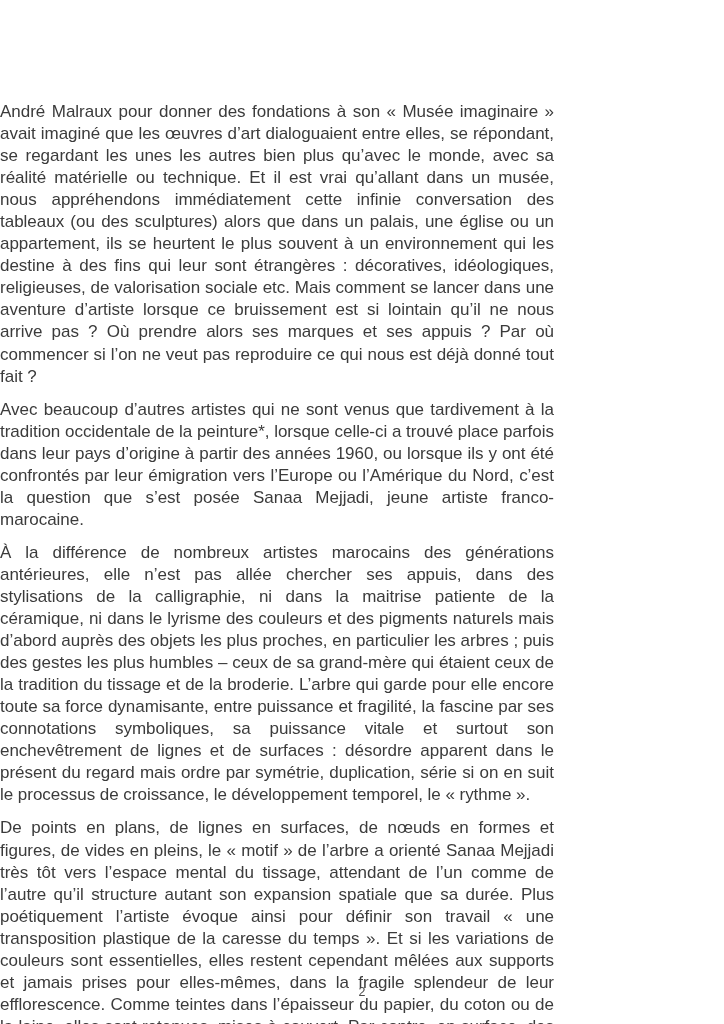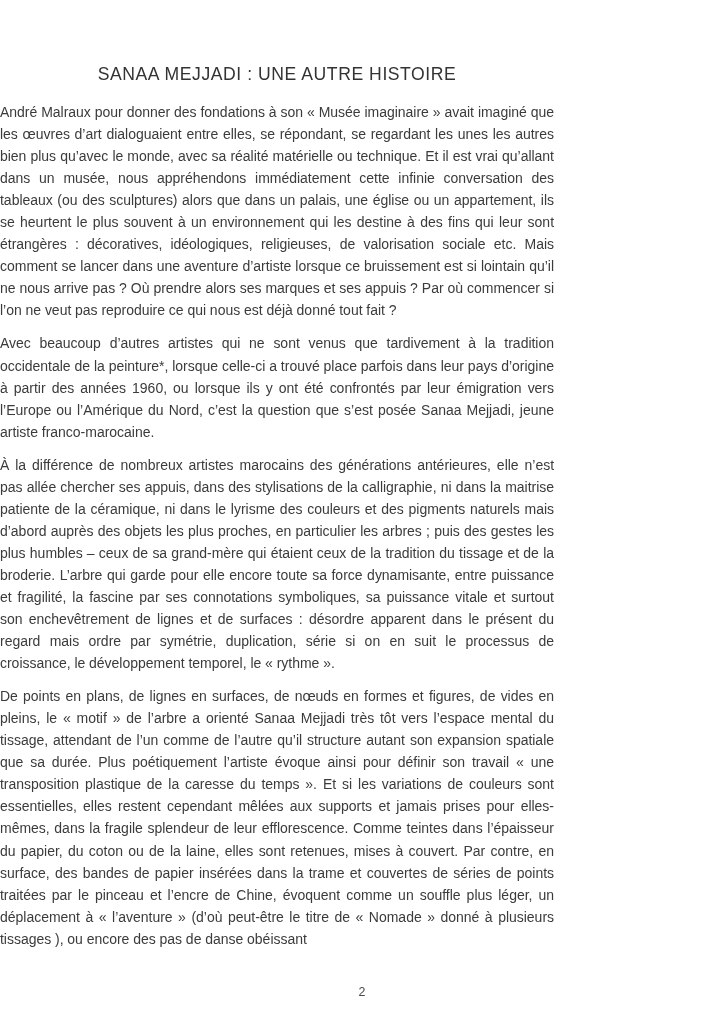--- a/index.html
+++ b/index.html
@@ -40,21 +40,21 @@
   .body-copy {
     position: absolute;
     top: 101px;
     left: 0;
     width: 554px;
   }
 
   .para {
     margin: 0 0 11px 0;
     padding: 0;
-    font-size: 14px;
+    font-size: 17px;
     line-height: 22.05px;
     color: #3b3b3b;
     text-align: justify;
     text-justify: inter-word;
     word-spacing: -0.05px;
     letter-spacing: -0.02px;
     hyphens: none;
   }
 
   .para:last-child {
@@ -70,21 +70,20 @@
     font-size: 12.4px;
     color: #4a4a4a;
     line-height: 1;
   }
 </style>
 </head>
 <body>
 
 <div class="page">
 
-  <h1 class="doc-title">SANAA MEJJADI : UNE AUTRE HISTOIRE</h1>
 
   <div class="body-copy">
 
     <p class="para">André Malraux pour donner des fondations à son « Musée imaginaire » avait imaginé que les œuvres d’art dialoguaient entre elles, se répondant, se regardant les unes les autres bien plus qu’avec le monde, avec sa réalité matérielle ou technique. Et il est vrai qu’allant dans un musée, nous appréhendons immédiatement cette infinie conversation des tableaux (ou des sculptures) alors que dans un palais, une église ou un appartement, ils se heurtent le plus souvent à un environnement qui les destine à des fins qui leur sont étrangères : décoratives, idéologiques, religieuses, de valorisation sociale etc. Mais comment se lancer dans une aventure d’artiste lorsque ce bruissement est si lointain qu’il ne nous arrive pas ? Où prendre alors ses marques et ses appuis ? Par où commencer si l’on ne veut pas reproduire ce qui nous est déjà donné tout fait ?</p>
 
     <p class="para">Avec beaucoup d’autres artistes qui ne sont venus que tardivement à la tradition occidentale de la peinture*, lorsque celle-ci a trouvé place parfois dans leur pays d’origine à partir des années 1960, ou lorsque ils y ont été confrontés par leur émigration vers l’Europe ou l’Amérique du Nord, c’est la question que s’est posée Sanaa Mejjadi, jeune artiste franco-marocaine.</p>
 
     <p class="para">À la différence de nombreux artistes marocains des générations antérieures, elle n’est pas allée chercher ses appuis, dans des stylisations de la calligraphie, ni dans la maitrise patiente de la céramique, ni dans le lyrisme des couleurs et des pigments naturels mais d’abord auprès des objets les plus proches, en particulier les arbres ; puis des gestes les plus humbles – ceux de sa grand-mère qui étaient ceux de la tradition du tissage et de la broderie. L’arbre qui garde pour elle encore toute sa force dynamisante, entre puissance et fragilité, la fascine par ses connotations symboliques, sa puissance vitale et surtout son enchevêtrement de lignes et de surfaces : désordre apparent dans le présent du regard mais ordre par symétrie, duplication, série si on en suit le processus de croissance, le développement temporel, le « rythme ».</p>
 
     <p class="para">De points en plans, de lignes en surfaces, de nœuds en formes et figures, de vides en pleins, le « motif » de l’arbre a orienté Sanaa Mejjadi très tôt vers l’espace mental du tissage, attendant de l’un comme de l’autre qu’il structure autant son expansion spatiale que sa durée. Plus poétiquement l’artiste évoque ainsi pour définir son travail « une transposition plastique de la caresse du temps ». Et si les variations de couleurs sont essentielles, elles restent cependant mêlées aux supports et jamais prises pour elles-mêmes, dans la fragile splendeur de leur efflorescence. Comme teintes dans l’épaisseur du papier, du coton ou de la laine, elles sont retenues, mises à couvert. Par contre, en surface, des bandes de papier insérées dans la trame et couvertes de séries de points traitées par le pinceau et l’encre de Chine, évoquent comme un souffle plus léger, un déplacement à « l’aventure » (d’où peut-être le titre de « Nomade » donné à plusieurs tissages ), ou encore des pas de danse obéissant</p>

